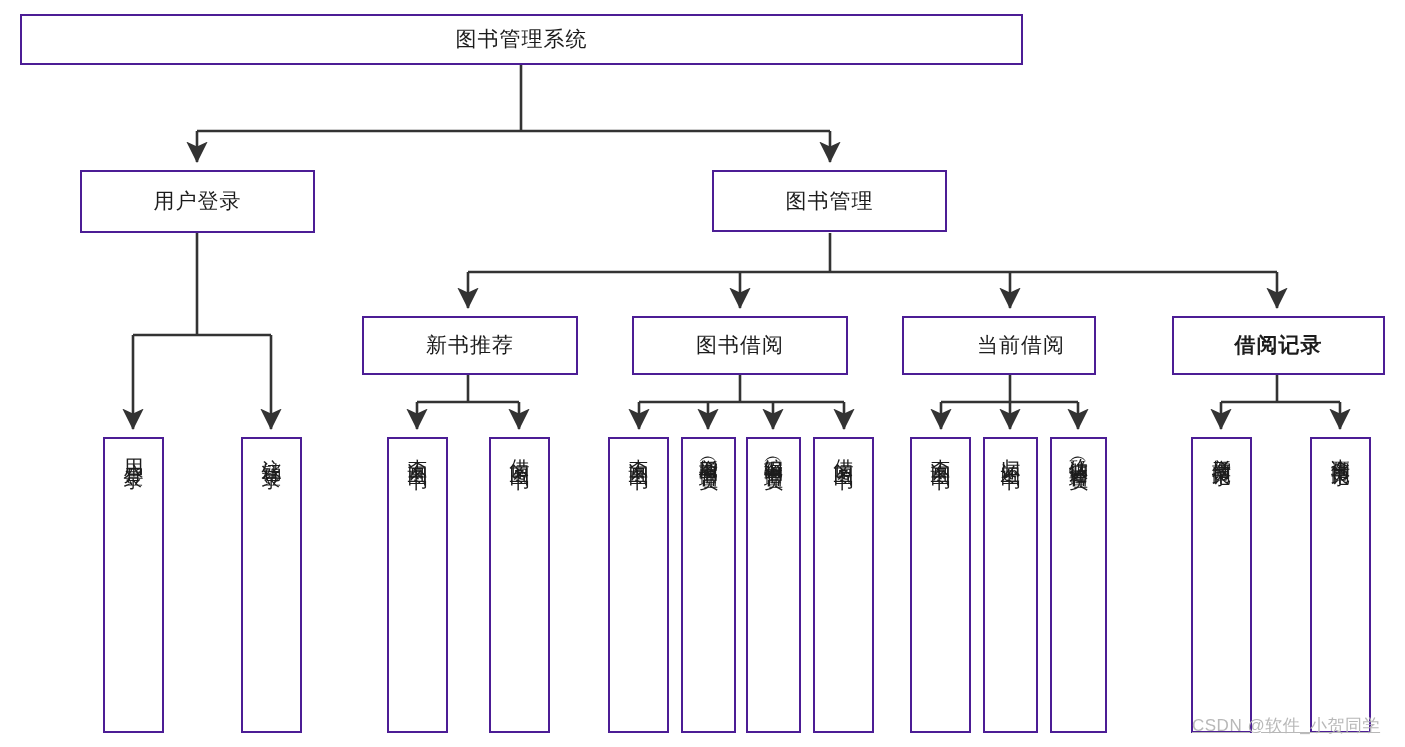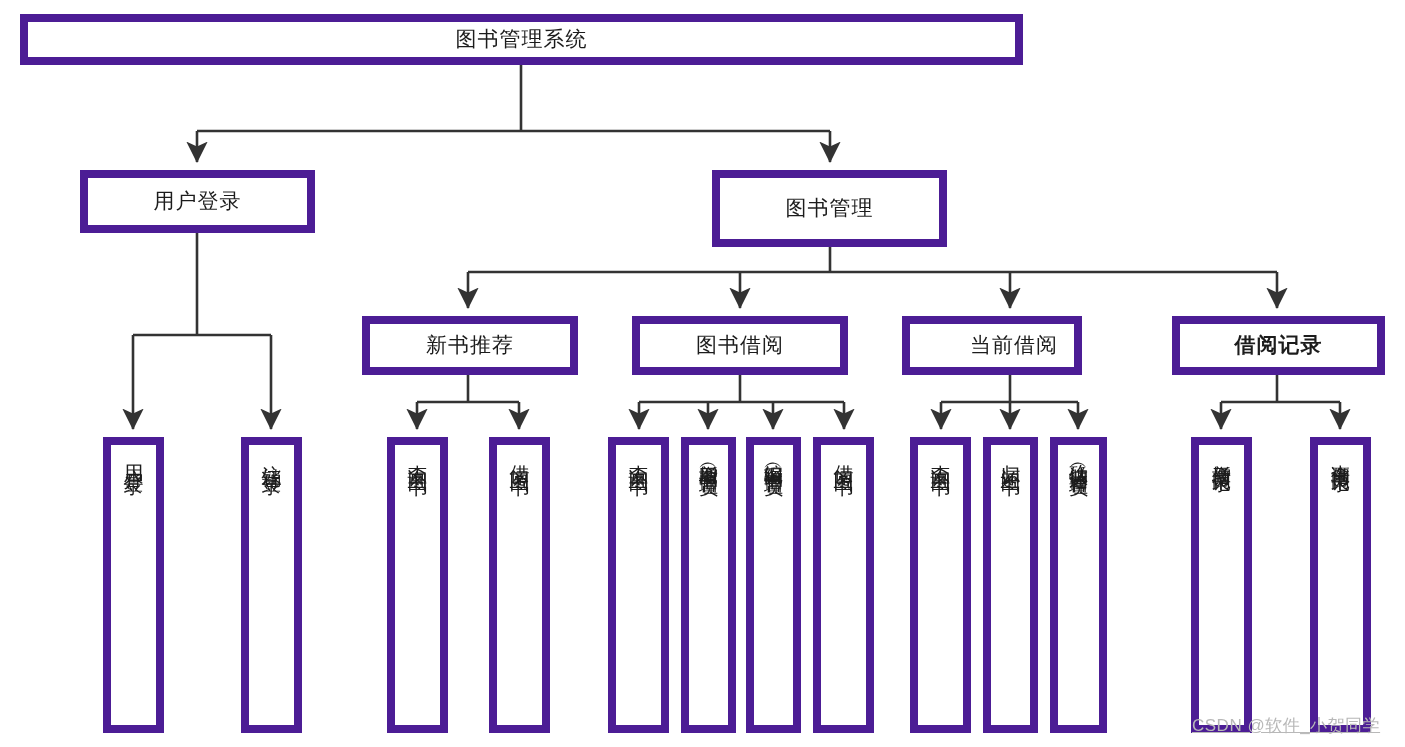--- a/index.html
+++ b/index.html
@@ -23,21 +23,21 @@
     left: 0;
     top: 0;
     width: 1405px;
     height: 747px;
     pointer-events: none;
   }
   .node {
     position: absolute;
     box-sizing: border-box;
     background: #ffffff;
-    border: 8px solid #4c1d95;
+    border: 2px solid #4c1d95;
     display: flex;
     align-items: center;
     justify-content: center;
     color: #1c1c1c;
   }
   .node-label {
     display: block;
     text-align: center;
     line-height: 1.18;
     color: #1c1c1c;
@@ -131,33 +131,33 @@
   </svg>
 
   <div class="node horiz" style="left:20px; top:14px; width:1003px; height:51px;">
     <span class="node-label">图书管理系统</span>
   </div>
 
   <div class="node horiz" style="left:80px; top:170px; width:235px; height:63px;">
     <span class="node-label">用户登录</span>
   </div>
 
-  <div class="node horiz" style="left:712px; top:170px; width:235px; height:77px;">
+  <div class="node horiz" style="left:712px; top:170px; width:235px; height:62px;">
     <span class="node-label">图书管理</span>
   </div>
 
   <div class="node horiz" style="left:632px; top:316px; width:216px; height:59px;">
     <span class="node-label">图书借阅</span>
   </div>
 
   <div class="node horiz" style="left:362px; top:316px; width:216px; height:59px;">
     <span class="node-label">新书推荐</span>
   </div>
 
-  <div class="node horiz" style="left:902px; top:316px; width:180px; height:59px;padding-left:44px;">
+  <div class="node horiz" style="left:902px; top:316px; width:194px; height:59px;padding-left:44px;">
     <span class="node-label">当前借阅</span>
   </div>
 
   <div class="node horiz" style="left:1172px; top:316px; width:213px; height:59px;font-weight:bold;">
     <span class="node-label">借阅记录</span>
   </div>
 
   <div class="node vert" style="left:103px; top:437px; width:61px; height:296px;">
     <span class="node-label">用户登录</span>
   </div>

